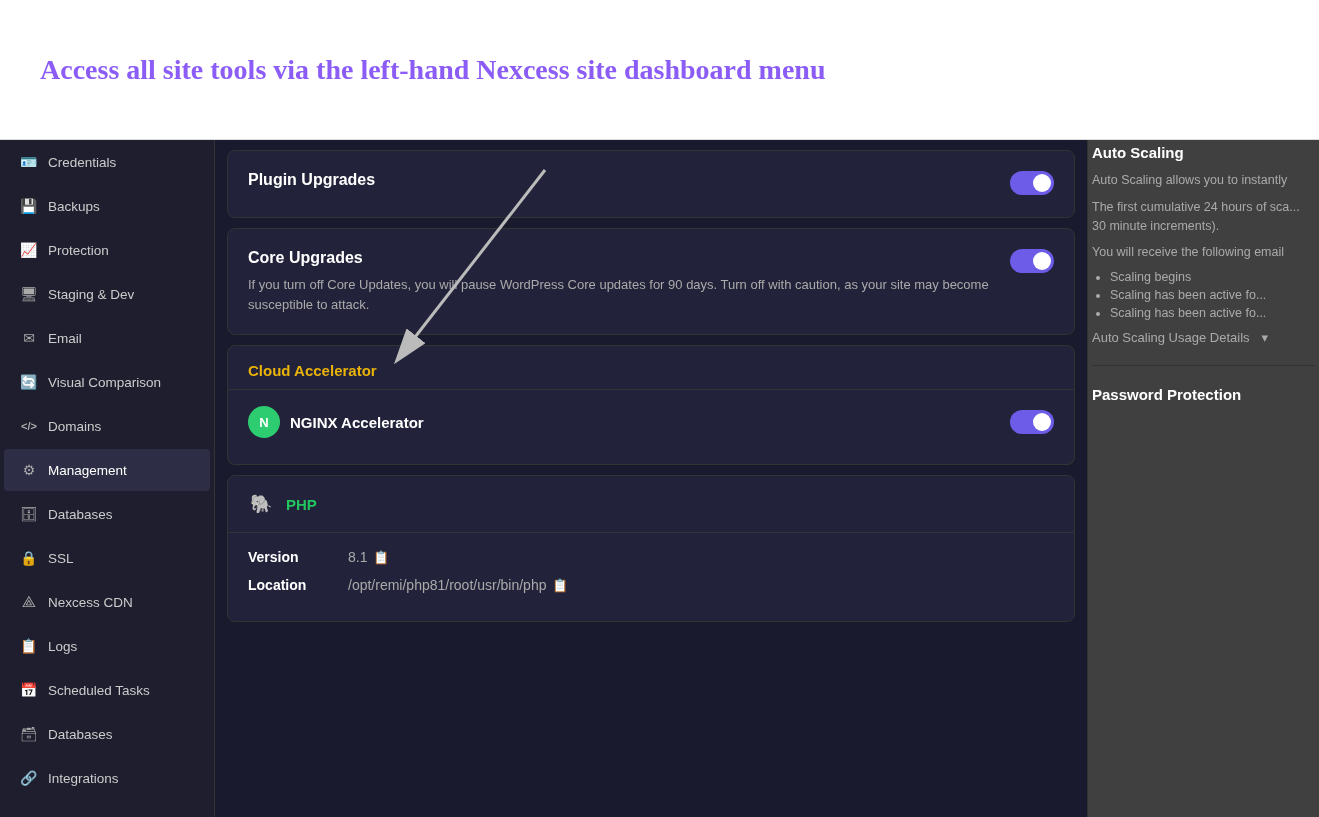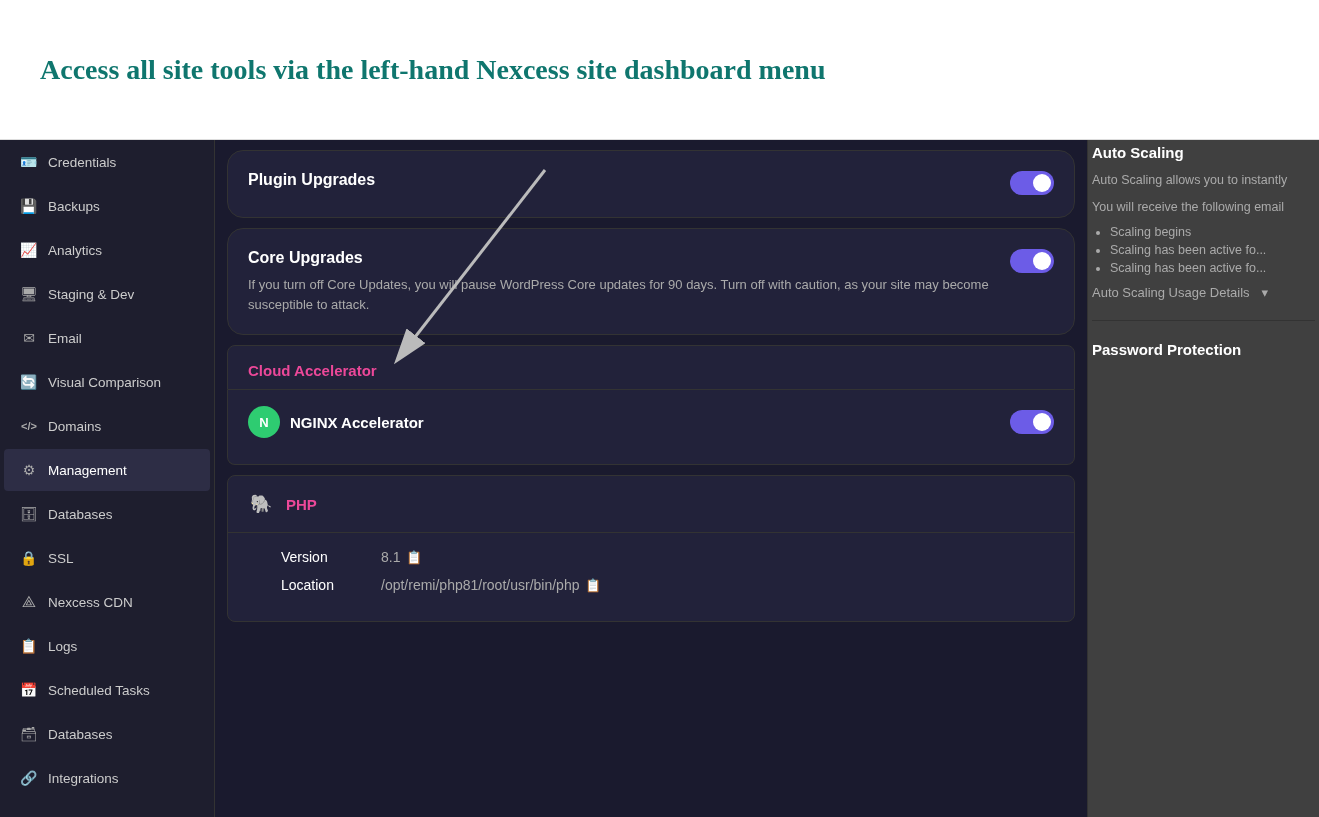--- a/index.html
+++ b/index.html
@@ -10,21 +10,21 @@
       padding: 20px 40px;
       height: 140px;
       display: flex;
       align-items: center;
       border-bottom: 1px solid #ddd;
       flex-shrink: 0;
     }
     .top-banner h1 {
       font-size: 28px;
       font-weight: 700;
-      color: #0f766e;
+      color: #8b5cf6;
       font-family: Georgia, serif;
     }
 
     .main-area {
       display: flex;
       flex: 1;
       overflow: hidden;
     }
 
     
@@ -75,21 +75,21 @@
       flex: 1;
       background: #1a1a2e;
       overflow-y: auto;
       padding: 0;
     }
 
     .section-block {
       background: #22223a;
       border: 1px solid #333;
       margin: 10px 12px;
-      border-radius: 16px;
+      border-radius: 8px;
       padding: 20px;
     }
 
     .section-header {
       font-size: 16px;
       font-weight: 600;
       color: #fff;
       margin-bottom: 8px;
     }
     .section-desc {
@@ -126,21 +126,21 @@
       top: 3px;
       transition: left 0.2s;
     }
     .toggle-switch.on::after { left: 23px; }
 
     .toggle-text-area { flex: 1; }
 
     .cloud-accel-header {
       font-size: 15px;
       font-weight: 600;
-      color: #ec4899;
+      color: #eab308;
       padding: 16px 20px 10px;
       border-bottom: 1px solid #333;
       margin: 10px 12px 0;
       background: #22223a;
       border-radius: 8px 8px 0 0;
       border: 1px solid #333;
     }
 
     .nginx-block {
       background: #22223a;
@@ -192,24 +192,24 @@
       border-bottom: 1px solid #333;
     }
     .php-icon {
       width: 28px;
       height: 28px;
       display: flex;
       align-items: center;
       justify-content: center;
       font-size: 18px;
     }
-    .php-title { font-size: 15px; font-weight: 600; color: #ec4899; }
+    .php-title { font-size: 15px; font-weight: 600; color: #22c55e; }
     .php-body { padding: 16px 20px; }
     .php-row { display: flex; gap: 20px; margin-bottom: 12px; align-items: center; }
-    .php-label { font-size: 14px; font-weight: 400; color: #fff; width: 80px; margin-left: 33px; }
+    .php-label { font-size: 14px; font-weight: 700; color: #fff; width: 80px; }
     .php-value { font-size: 14px; color: #aaa; display: flex; align-items: center; gap: 6px; }
     .copy-icon { color: #888; cursor: pointer; font-size: 13px; }
 
     
     .right-panel {
       width: 232px;
       background: #404040;
       border-left: 1px solid #333;
       overflow-y: auto;
       flex-shrink: 0;
@@ -272,21 +272,21 @@
     <div class="sidebar-item">
       <span class="sidebar-icon">🪪</span>
       <span class="sidebar-label">Credentials</span>
     </div>
     <div class="sidebar-item">
       <span class="sidebar-icon">💾</span>
       <span class="sidebar-label">Backups</span>
     </div>
     <div class="sidebar-item">
       <span class="sidebar-icon">📈</span>
-      <span class="sidebar-label">Analytics</span>
+      <span class="sidebar-label">Protection</span>
     </div>
     <div class="sidebar-item">
       <span class="sidebar-icon">🖥</span>
       <span class="sidebar-label">Staging &amp; Dev</span>
     </div>
     <div class="sidebar-item">
       <span class="sidebar-icon">✉</span>
       <span class="sidebar-label">Email</span>
     </div>
     <div class="sidebar-item">
@@ -411,20 +411,21 @@
         </div>
       </div>
 
     </div>
 
     <div class="right-panel">
 
       <div class="panel-section">
         <div class="panel-title">Auto Scaling</div>
         <p class="panel-text">Auto Scaling allows you to instantly</p>
+        <p class="panel-text">The first cumulative 24 hours of sca... 30 minute increments).</p>
         <p class="panel-text">You will receive the following email</p>
         <ul class="panel-list">
           <li>Scaling begins</li>
           <li>Scaling has been active fo...</li>
           <li>Scaling has been active fo...</li>
         </ul>
         <div class="panel-link">
           <span>Auto Scaling Usage Details</span>
           <span>▾</span>
         </div>

